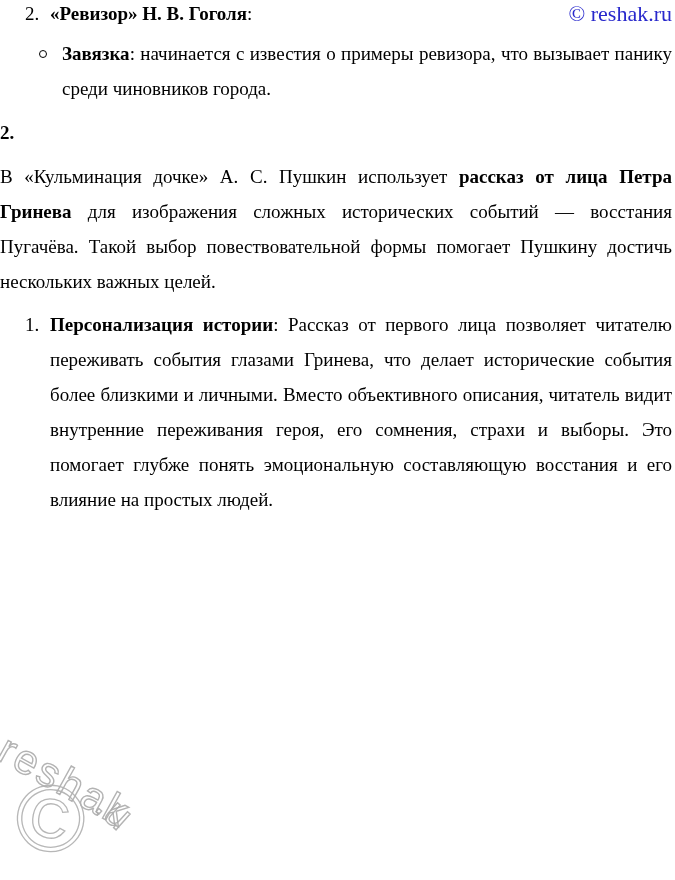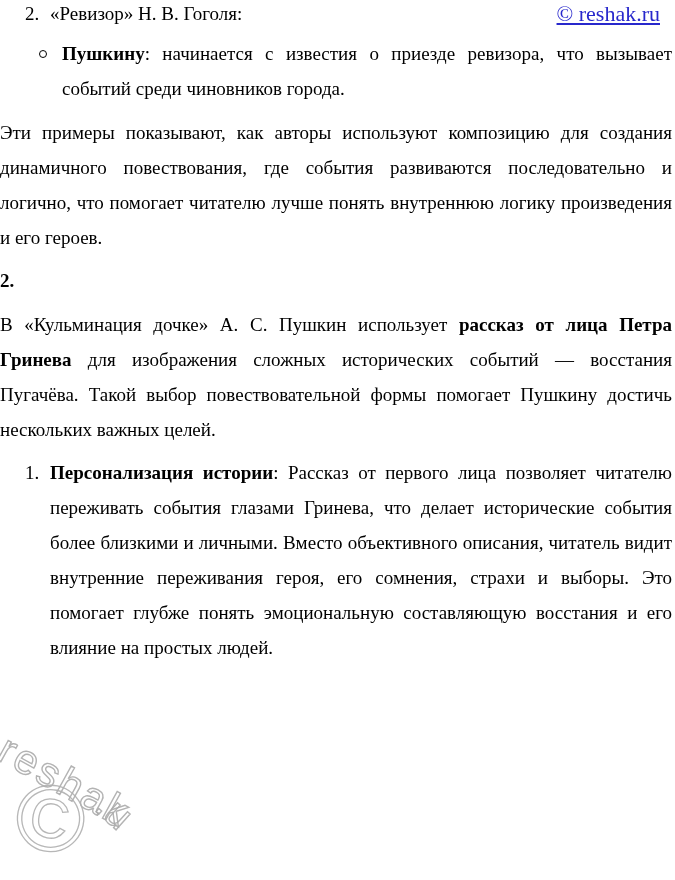--- a/index.html
+++ b/index.html
@@ -3,28 +3,28 @@
 <meta charset="utf-8">
 <style>
   html,body { margin:0; padding:0; }
   body {
     width:675px; height:880px; overflow:hidden; background:#ffffff;
     font-family:"Liberation Serif","DejaVu Serif",serif;
     font-size:19px; line-height:35px; color:#000;
     position:relative;
   }
   .logo {
-    position:absolute; top:1px; right:15px; z-index:3;
-    font-size:22px; line-height:26px; color:#2828cc; white-space:nowrap;text-decoration:underline;
+    position:absolute; top:1px; right:3px; z-index:3;
+    font-size:22px; line-height:26px; color:#2828cc; white-space:nowrap;
   }
   .content { position:relative; z-index:2; margin-top:-4px; padding-right:3px; }
   .num-item { position:relative; padding-left:50px; text-align:justify; }
   .num { position:absolute; left:25px; top:0; font-weight:normal; }
   .title-item { margin-bottom:5px; }
-  .title-item .bold-run { font-weight:normal; }
+  .title-item .bold-run { font-weight:bold; }
   ul.bullets { list-style:none; margin:0; padding:0; }
   .bullet-li { position:relative; padding-left:62px; text-align:justify; margin:0 0 9px 0; }
   .marker {
     position:absolute; left:39px; top:14px; width:8px; height:8px;
     box-sizing:border-box; border:1.5px solid #000; border-radius:50%;
   }
   .term { font-weight:bold; }
   .para { text-align:justify; margin:0 0 8px 0; }
   .h2 { font-weight:bold; margin:0 0 9px 0; }
   .intro-bold { font-weight:bold; }
@@ -55,25 +55,24 @@
 <div class="content">
 
   <div class="num-item title-item">
     <span class="num">2.</span>
     <span class="bold-run">«Ревизор» Н. В. Гоголя</span><span>:</span>
   </div>
 
   <ul class="bullets">
     <li class="bullet-li">
       <span class="marker"></span>
-      <span class="term">Пушкину</span><span>: начинается с известия о приезде ревизора, что вызывает событий среди чиновников города.</span>
+      <span class="term">Завязка</span><span>: начинается с известия о примеры ревизора, что вызывает панику среди чиновников города.</span>
     </li>
   </ul>
 
-  <p class="para">Эти примеры показывают, как авторы используют композицию для создания динамичного повествования, где события развиваются последовательно и логично, что помогает читателю лучше понять внутреннюю логику произведения и его героев.</p>
 
   <div class="h2">2.</div>
 
   <p class="para"><span>В «Кульминация дочке» А. С. Пушкин использует </span><span class="intro-bold">рассказ от лица Петра Гринева</span><span> для изображения сложных исторических событий — восстания Пугачёва. Такой выбор повествовательной формы помогает Пушкину достичь нескольких важных целей.</span></p>
 
   <div class="list-block">
     <div class="num-item">
       <span class="num">1.</span>
       <span class="term">Персонализация истории</span><span>: Рассказ от первого лица позволяет читателю переживать события глазами Гринева, что делает исторические события более близкими и личными. Вместо объективного описания, читатель видит внутренние переживания героя, его сомнения, страхи и выборы. Это помогает глубже понять эмоциональную составляющую восстания и его влияние на простых людей.</span>
     </div>

